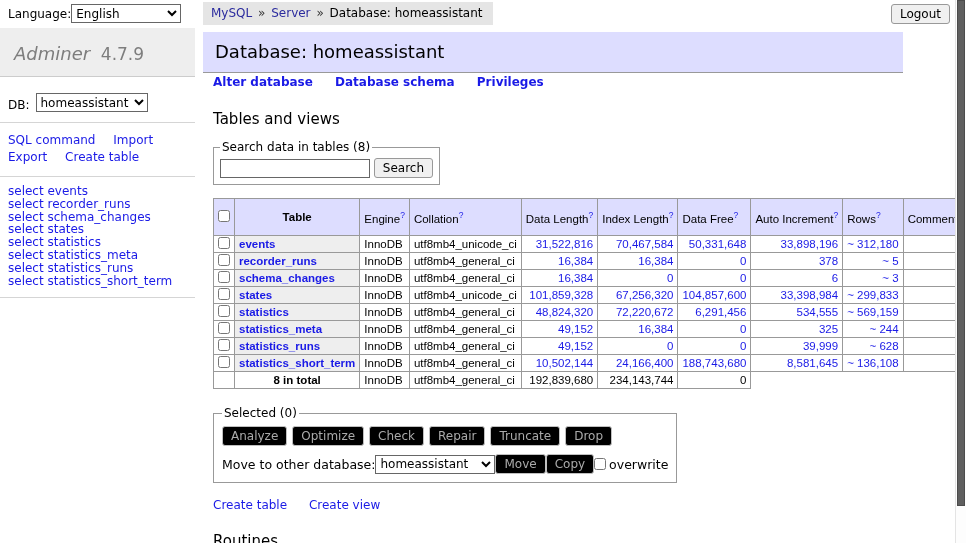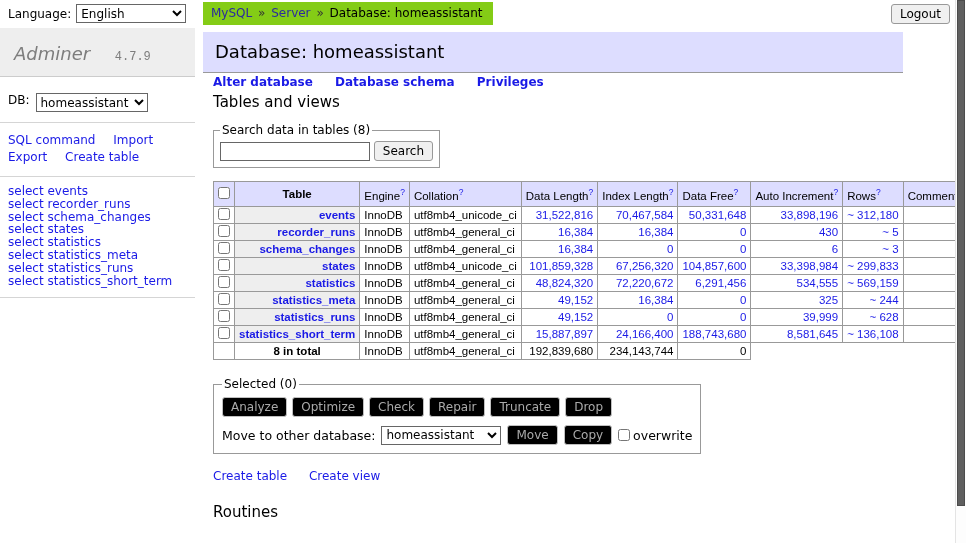--- a/index.html
+++ b/index.html
@@ -2,88 +2,88 @@
 <html><head>
 <meta charset="utf-8">
 <style>
   * { box-sizing: border-box; margin: 0; padding: 0; }
   html, body { width: 966px; height: 543px; overflow: hidden; background: #fff;
     font-family: "DejaVu Sans", "Liberation Sans", sans-serif; font-size: 12px; color: #000; }
 
   a { text-decoration: none; color: #1a1ae6; cursor: pointer; }
 
   
-  .lang-row { position: absolute; top: 4px; left: 8px; font-size: 12px; display: flex; align-items: center; gap: 5px; }
+  .lang-row { position: absolute; top: 4px; left: 8px; font-size: 12px; display: flex; align-items: center; }
   .lang-row select { width: 110px; height: 19px; font-size: 12px; border: 1px solid #666; background: #fff;
     font-family: "DejaVu Sans", sans-serif; }
 
   
   .logout-wrap { position: absolute; top: 4px; right: 16px; }
   button.btn { font-family: "DejaVu Sans", sans-serif; font-size: 12px; color: #000;
     background: #f0f0f0; border: 1px solid #999; border-radius: 3px; padding: 2px 8px; cursor: pointer; }
   button.btn[disabled] { color: #aaa; background: #000000; border-color: #c0c0c0; cursor: default; }
 
   
   .sidebar { position: absolute; left: 0; top: 28px; width: 195px; }
   .sidebar h1 { background: #eee; border-bottom: 1px solid #ccc; padding: 10px 14px; font-weight: normal; }
   .app-name { font-style: italic; font-size: 18px; color: #7d7d7d; }
-  .app-version { font-size: 12px; color: #7d7d7d; margin-left: 17px; font-family: Liberation Mono, monospace; }
-  .db-row { padding: 16px 8px 10px 8px; display: flex; align-items: flex-start; gap: 6px; font-size: 12px; }
+  .app-version { font-size: 17px; color: #7d7d7d; margin-left: 3px; }
+  .db-row { padding: 16px 8px 10px 8px; display: flex; align-items: flex-end; gap: 6px; font-size: 12px; }
   .db-row select { width: 112px; height: 19px; font-size: 12px; border: 1px solid #666; background: #fff;
     font-family: "DejaVu Sans", sans-serif; }
   .sidebar hr { border: 0; border-top: 1px solid #d5d5d5; margin: 0; }
   .side-links { padding: 9px 8px 10px 8px; line-height: 17px; width: 190px; }
   .side-links a { margin-right: 14px; white-space: nowrap; }
   .tables-list { padding: 8px 8px 10px 8px; }
   .tables-list a { display: block; font-size: 12px; line-height: 12.8px; white-space: nowrap; }
 
   
   .content { position: absolute; left: 203px; top: 0; width: 700px; }
-  .breadcrumb { display: inline-block; background: #84cc16; padding: 4px 10px 5px 8px; margin-top: 2px; font-size: 12px; }
+  .breadcrumb { display: inline-block; background: #e5e5e5; padding: 4px 10px 5px 8px; margin-top: 2px; font-size: 12px; }
   .breadcrumb a { color: #2b2b9e; }
   .breadcrumb .sep { color: #333; padding: 0 2px; }
   h2.title-band { margin-top: 7px; background: #ddddff; border-bottom: 1px solid #999; padding: 9px 0 10px 12px;
     font-size: 18px; font-weight: normal; }
   .inner { padding-left: 10px; }
   .action-links { margin-top: 2px; font-weight: bold; }
   .action-links a { margin-right: 18px; }
-  h3 { font-weight: normal; font-size: 15px; margin-top: 4px; }
+  h3 { font-weight: normal; font-size: 15px; margin-top: 21px; }
 
   fieldset { display: inline-block; border: 1px solid #999; padding: 4px 6px 6px 6px; margin-top: 12px; }
   legend { font-size: 12px; padding: 0 2px; }
   .search-fs input[type=text] { width: 150px; height: 19px; border: 1px solid #666; font-size: 12px; padding: 1px 3px;
     font-family: "DejaVu Sans", sans-serif; }
 
   
   table.db-table { border-collapse: collapse; margin-top: 13px; font-family: "Liberation Sans", sans-serif; font-size: 11.5px; }
   .db-table th, .db-table td { border: 1px solid #999; padding: 1px 4px; height: 17px; white-space: nowrap; }
-  .db-table thead th { background: #ddddff; font-weight: normal; text-align: left; height: 25px; }
+  .db-table thead th { background: #ddddff; font-weight: normal; text-align: left; height: 37px; }
   .db-table thead th.c-name { font-weight: bold; text-align: center; }
   .db-table sup a { font-size: 8.5px; }
-  .db-table tbody th { background: #eee; text-align: right; }
+  .db-table tbody th { background: #eee; text-align: left; }
   .db-table tbody th a { font-weight: bold; }
   .c-check { width: 20px; text-align: center; }
   .c-name { min-width: 118px; }
   .c-engine { min-width: 42px; }
   .c-collation { min-width: 96px; }
   .c-dl { min-width: 66px; }
   .c-il { min-width: 70px; }
   .c-df { min-width: 66px; }
   .c-ai { min-width: 72px; }
   .c-rows { min-width: 58px; }
   .c-comment { min-width: 54px; }
   td.num { text-align: right; }
   tr.total-row th, tr.total-row td { font-size: 11.5px; }
   tr.total-row th { font-weight: bold; }
   input[type=checkbox] { width: 12px; height: 12px; }
 
   
   .selected-fs { margin-top: 17px; padding: 6px 8px 8px 8px; }
   .sel-buttons { display: flex; gap: 5px; }
-  .move-row { display: flex; align-items: center; gap: 6px; margin-top: 8px; font-size: 12.5px; }
+  .move-row { display: flex; align-items: center; gap: 0; margin-top: 8px; font-size: 12.5px; }
   .move-row select { width: 120px; height: 19px; font-size: 12px; border: 1px solid #666; background: #fff;
     font-family: "DejaVu Sans", sans-serif; }
   .move-row label { display: flex; align-items: center; gap: 3px; font-size: 12.5px; }
 
   .footer-links { margin-top: 15px; }
   .footer-links a { margin-right: 18px; }
 
   
   .scrollbar-track { position: absolute; right: 0; top: 0; width: 11px; height: 543px; background: #fdfdfd;
     border-left: 1px solid #e4e4e4; }
@@ -197,21 +197,21 @@
   </tr>
 
   <tr>
     <td class="c-check"><input type="checkbox" style=""></td>
     <th class="c-name"><a>recorder_runs</a></th>
     <td class="c-engine">InnoDB</td>
     <td class="c-collation">utf8mb4_general_ci</td>
     <td class="c-dl num"><a>16,384</a></td>
     <td class="c-il num"><a>16,384</a></td>
     <td class="c-df num"><a>0</a></td>
-    <td class="c-ai num"><a>430</a></td>
+    <td class="c-ai num"><a>378</a></td>
     <td class="c-rows num"><a>~ 5</a></td>
     <td class="c-comment"></td>
   </tr>
 
   <tr>
     <td class="c-check"><input type="checkbox" style=""></td>
     <th class="c-name"><a>schema_changes</a></th>
     <td class="c-engine">InnoDB</td>
     <td class="c-collation">utf8mb4_general_ci</td>
     <td class="c-dl num"><a>16,384</a></td>
@@ -272,21 +272,21 @@
     <td class="c-ai num"><a>39,999</a></td>
     <td class="c-rows num"><a>~ 628</a></td>
     <td class="c-comment"></td>
   </tr>
 
   <tr>
     <td class="c-check"><input type="checkbox" style=""></td>
     <th class="c-name"><a>statistics_short_term</a></th>
     <td class="c-engine">InnoDB</td>
     <td class="c-collation">utf8mb4_general_ci</td>
-    <td class="c-dl num"><a>15,887,897</a></td>
+    <td class="c-dl num"><a>10,502,144</a></td>
     <td class="c-il num"><a>24,166,400</a></td>
     <td class="c-df num"><a>188,743,680</a></td>
     <td class="c-ai num"><a>8,581,645</a></td>
     <td class="c-rows num"><a>~ 136,108</a></td>
     <td class="c-comment"></td>
   </tr>
 </tbody>
       <tfoot>
         <tr class="total-row">
           <td class="c-check"></td>

